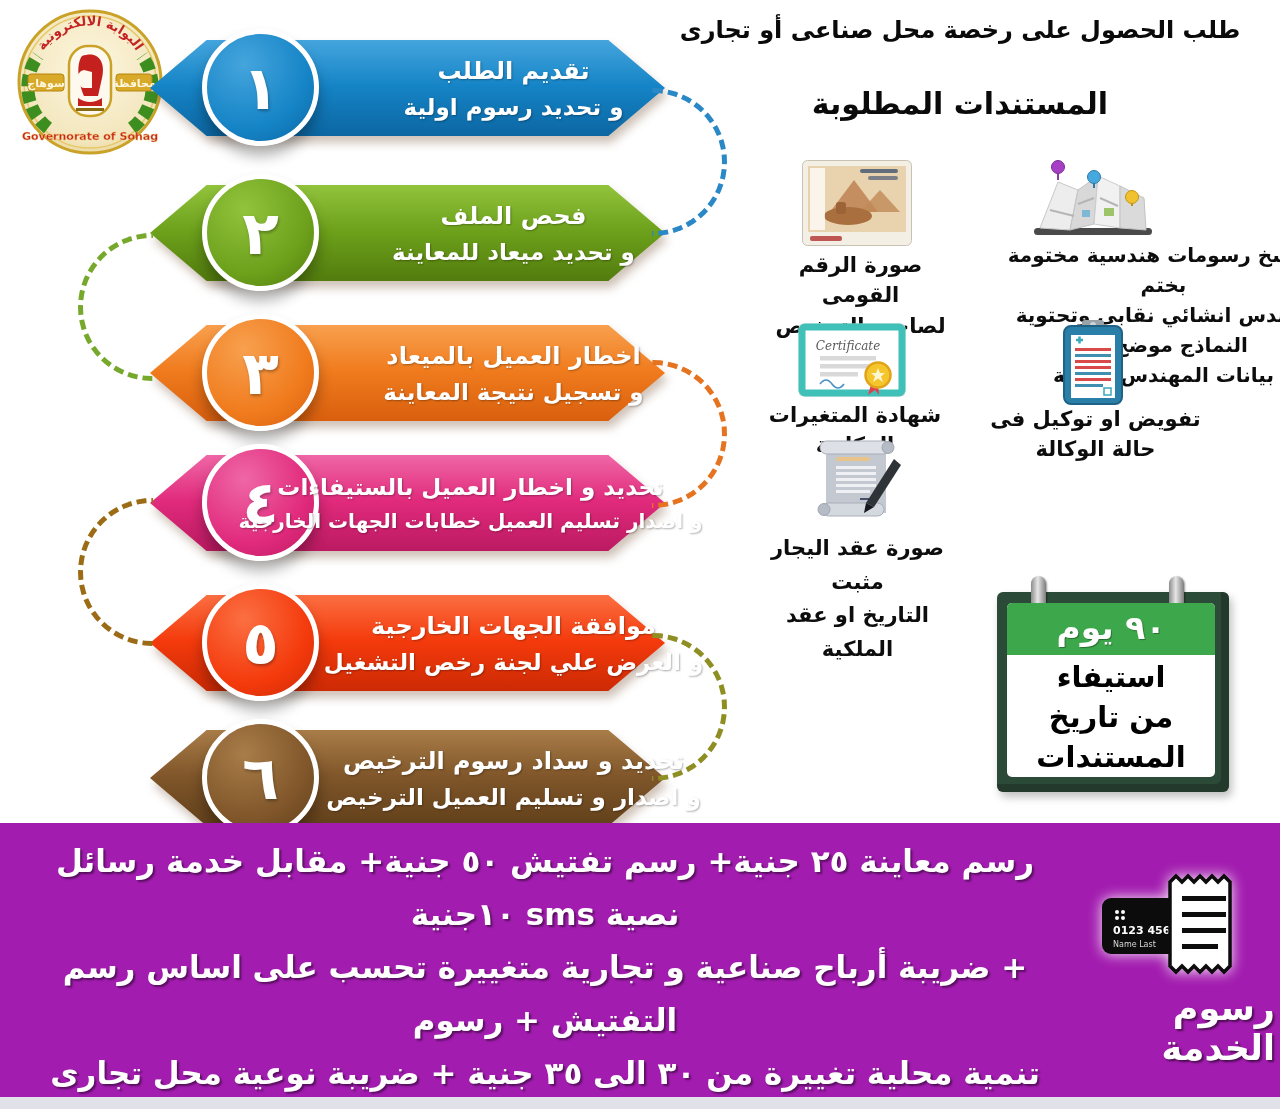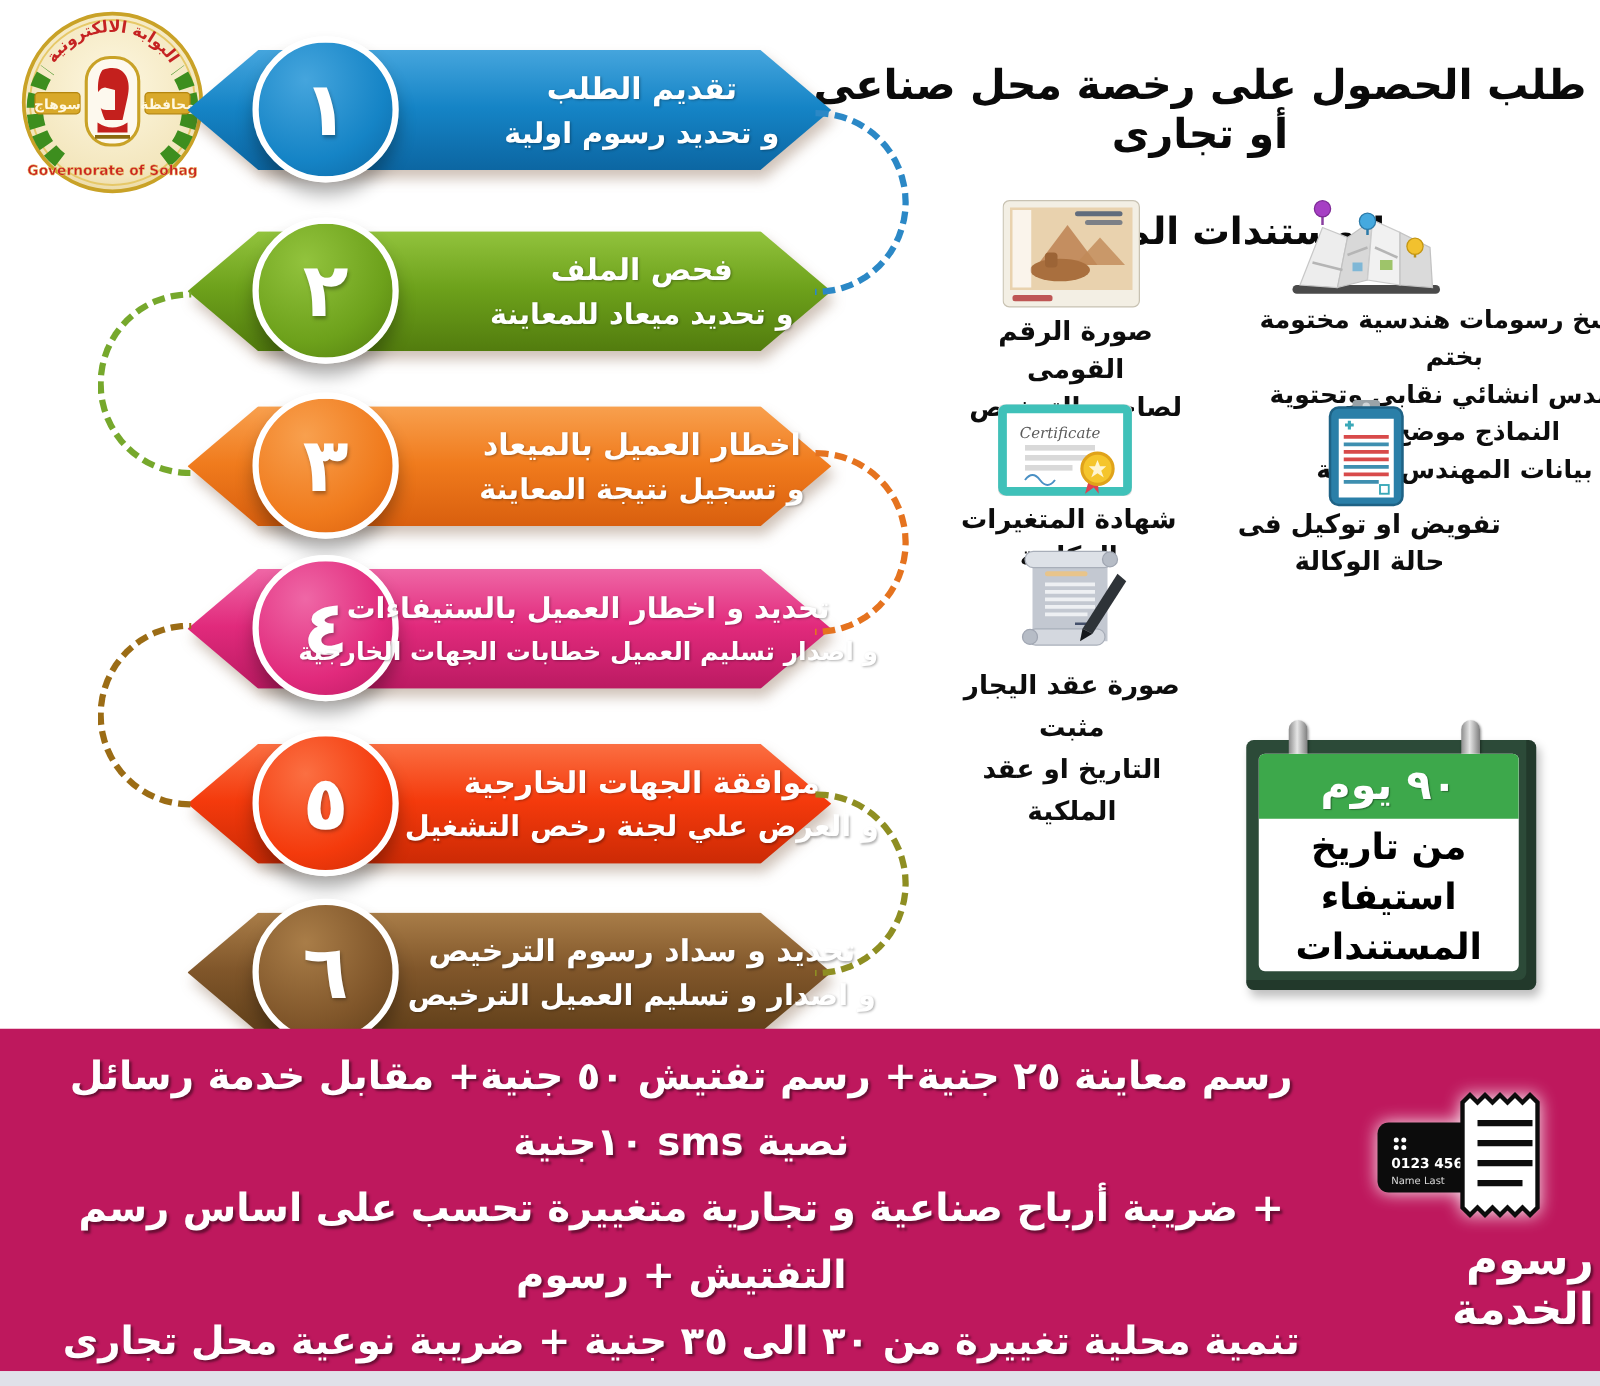--- a/index.html
+++ b/index.html
@@ -1,21 +1,21 @@
 <!DOCTYPE html>
 <html lang="ar"><head>
 <meta charset="utf-8">
 <style>
   * { margin:0; padding:0; box-sizing:border-box; }
   body { background:#fff; font-family:"DejaVu Sans", sans-serif; }
   .canvas { position:relative; width:1280px; height:1109px; background:#fff; overflow:hidden; }
 
   
   .title { position:absolute; left:650px; top:16px; width:620px; text-align:center; direction:rtl; color:#0a0a0a; font-weight:bold; }
-  .title-l1 { font-size:33px; letter-spacing:-0.5px;margin-top:32px; }
+  .title-l1 { font-size:24px; letter-spacing:-0.5px; }
   .title-l2 { font-size:30px; margin-top:42px; }
 
   
   .step { position:absolute; left:150px; width:515px; height:96px; }
   .step1 { top:40px; } .step2 { top:185px; } .step3 { top:325px; }
   .step4 { top:455px; } .step5 { top:595px; } .step6 { top:730px; }
 
   .ribbon-wrap { position:absolute; inset:0; filter:drop-shadow(3px 7px 5px rgba(110,70,40,.33)); }
   .ribbon { width:100%; height:100%;
     clip-path:polygon(0 50%, 11% 0, 89% 0, 100% 50%, 89% 100%, 11% 100%);
@@ -310,28 +310,28 @@
     <div>صورة عقد اليجار مثبت</div>
     <div>التاريخ او عقد الملكية</div>
   </div>
 
   <div class="calendar" style="background: rgb(44, 74, 56);">
     <div class="cal-ring ring-l"></div>
     <div class="cal-ring ring-r"></div>
     <div class="cal-inner">
       <div class="cal-header" style="background: rgb(61, 168, 75);">٩٠ يوم</div>
       <div class="cal-body">
+        <div>استيفاء</div>
         <div>من تاريخ</div>
-        <div>استيفاء</div>
         <div>المستندات</div>
       </div>
     </div>
   </div>
 
-  <div class="footer" style="background: #be185d; padding-left: 28px;">
+  <div class="footer" style="background: #a21caf; padding-left: 28px;">
     <div class="footer-text">
       <div>رسم معاينة ٢٥ جنية+ رسم تفتيش ٥٠ جنية+ مقابل خدمة رسائل نصية sms ١٠جنية</div>
       <div>+ ضريبة أرباح صناعية و تجارية متغييرة تحسب على اساس رسم التفتيش + رسوم</div>
       <div>تنمية محلية تغييرة من ٣٠ الى ٣٥ جنية + ضريبة نوعية محل تجارى ١٠,٣ و محل</div>
 
     </div>
     <div class="pay-icon">
       <svg width="145" height="112" viewBox="0 0 145 112">
         <rect x="2" y="30" width="80" height="56" rx="9" fill="#0c0c0c"></rect>
         <circle cx="17" cy="44" r="2" fill="#fff"></circle>

